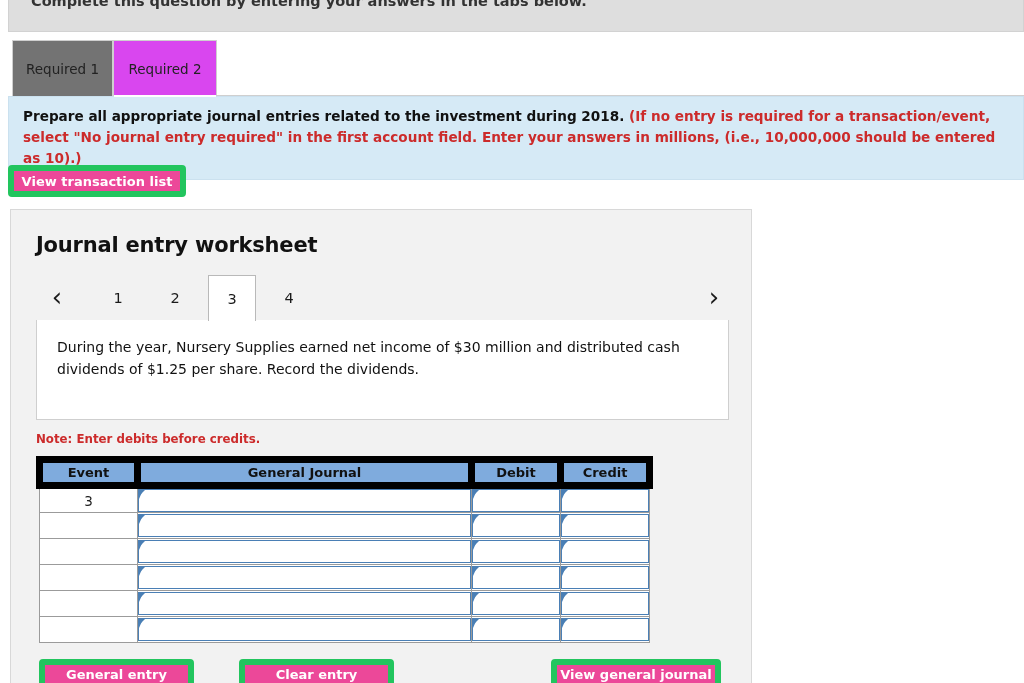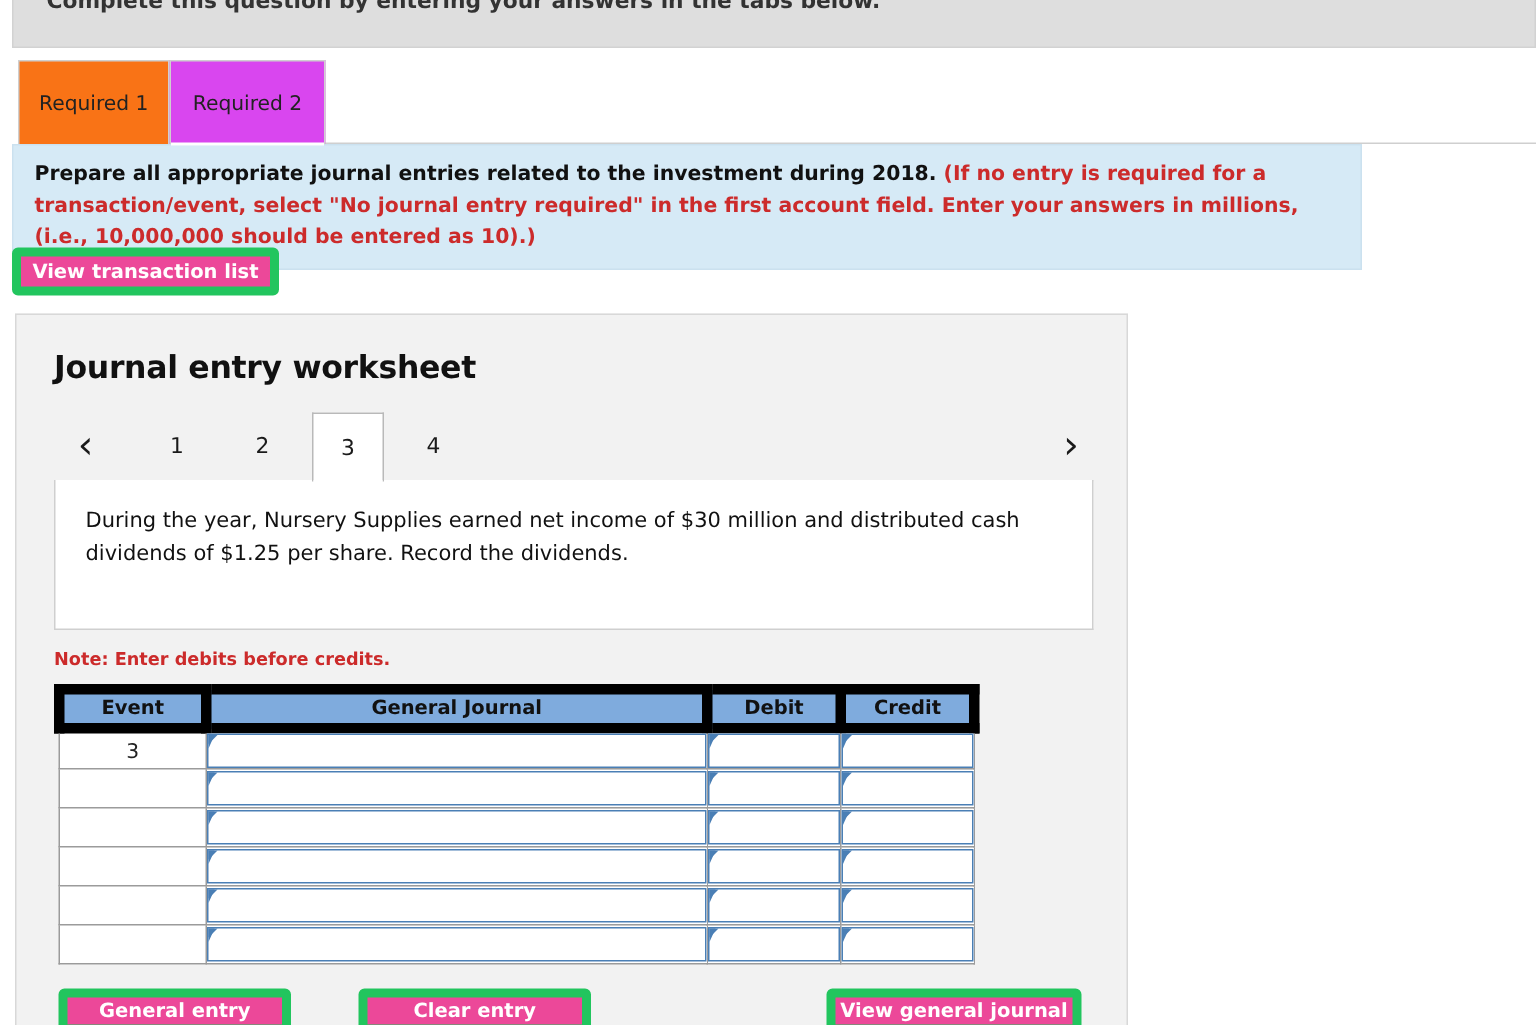--- a/index.html
+++ b/index.html
@@ -39,21 +39,21 @@
     left: 12px; right: 0; bottom: 0;
     height: 1px;
     background: #cfcfcf;
   }
   .rtab {
     position: absolute;
     top: 0;
     height: 56px;
     border: 1px solid #cfcfcf;
     border-bottom: none;
-    background: #f97316;
+    background: #737373;
     display: flex;
     align-items: center;
     justify-content: center;
     font-size: 13.5px;
     color: #222;
     cursor: pointer;
   }
   .rtab.active {
     background: #d946ef;
     z-index: 3;
@@ -65,21 +65,21 @@
     height: 2px;
     background: #ffffff;
   }
   #rtab0 { left: 12px;  width: 101px; }
   #rtab1 { left: 113px; width: 104px; }
 
   
   .instr {
     position: absolute;
     left: 8px; top: 96px;
-    width: 900px;
+    width: 1016px;
     min-height: 55px;
     background: #d6eaf6;
     border: 1px solid #cbe1ef;
     padding: 9px 14px 10px 14px;
     font-size: 13.6px;
     line-height: 1.55;
     color: #111;
     font-weight: bold;
   }
   .instr .red { color: #cc2b2b; font-weight: bold; }

